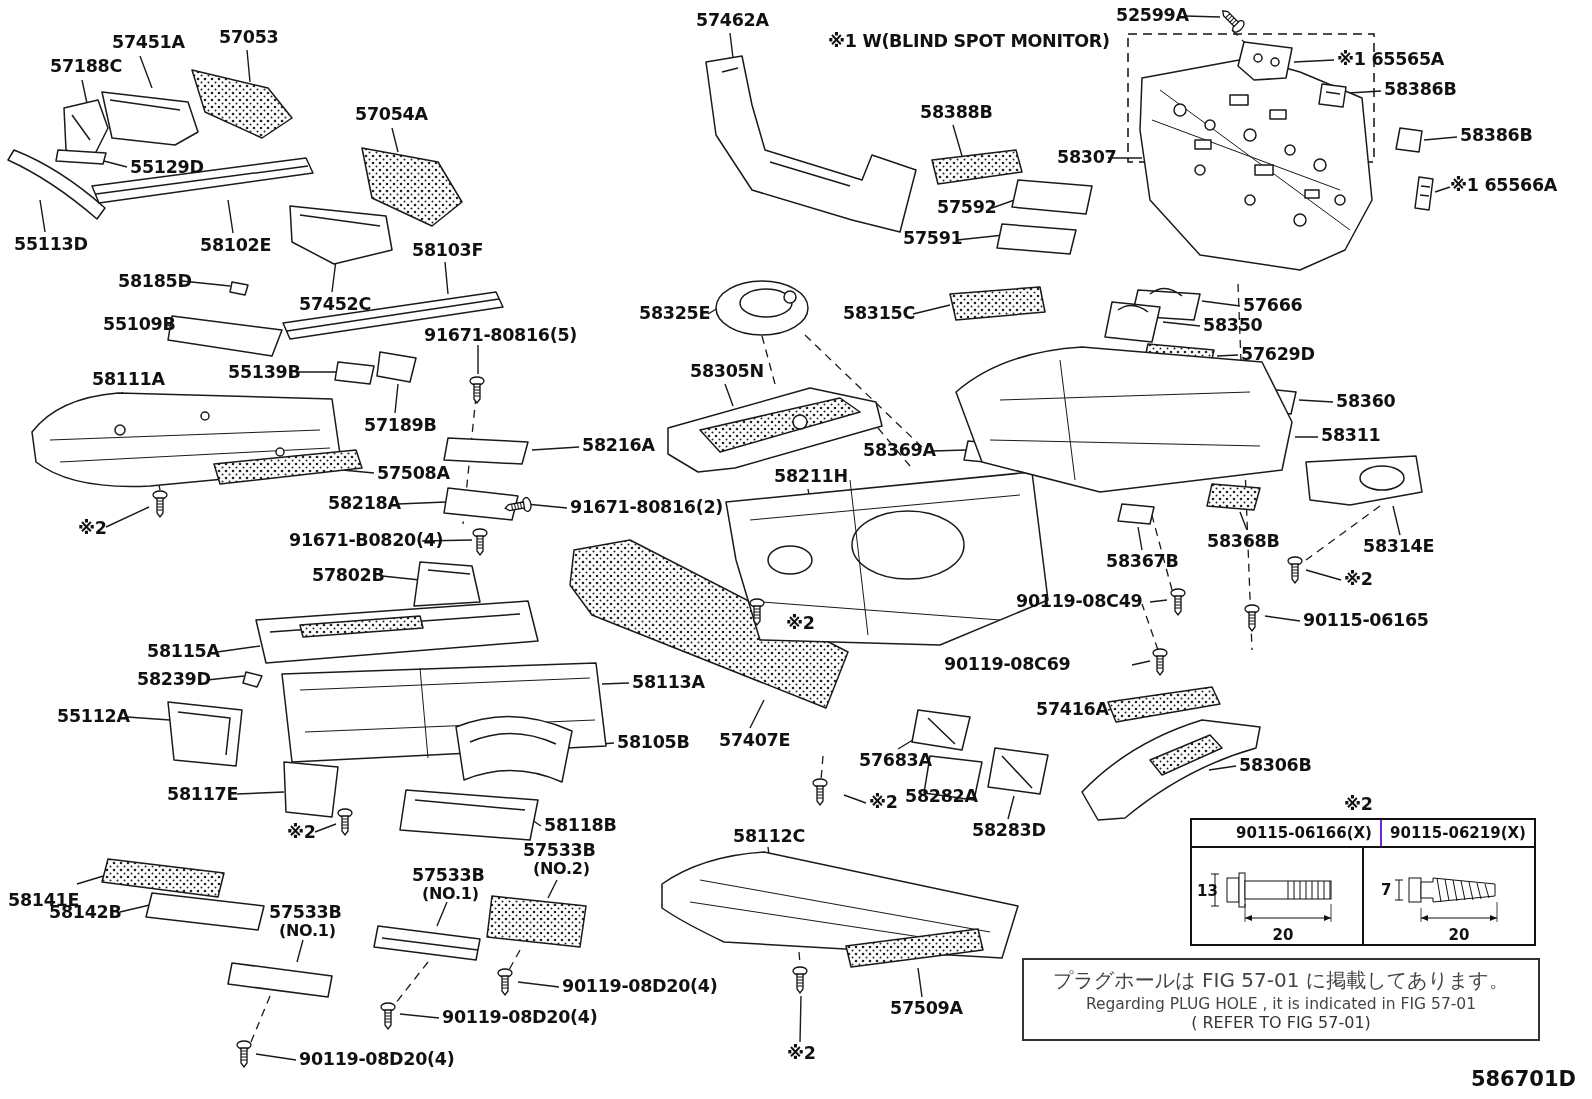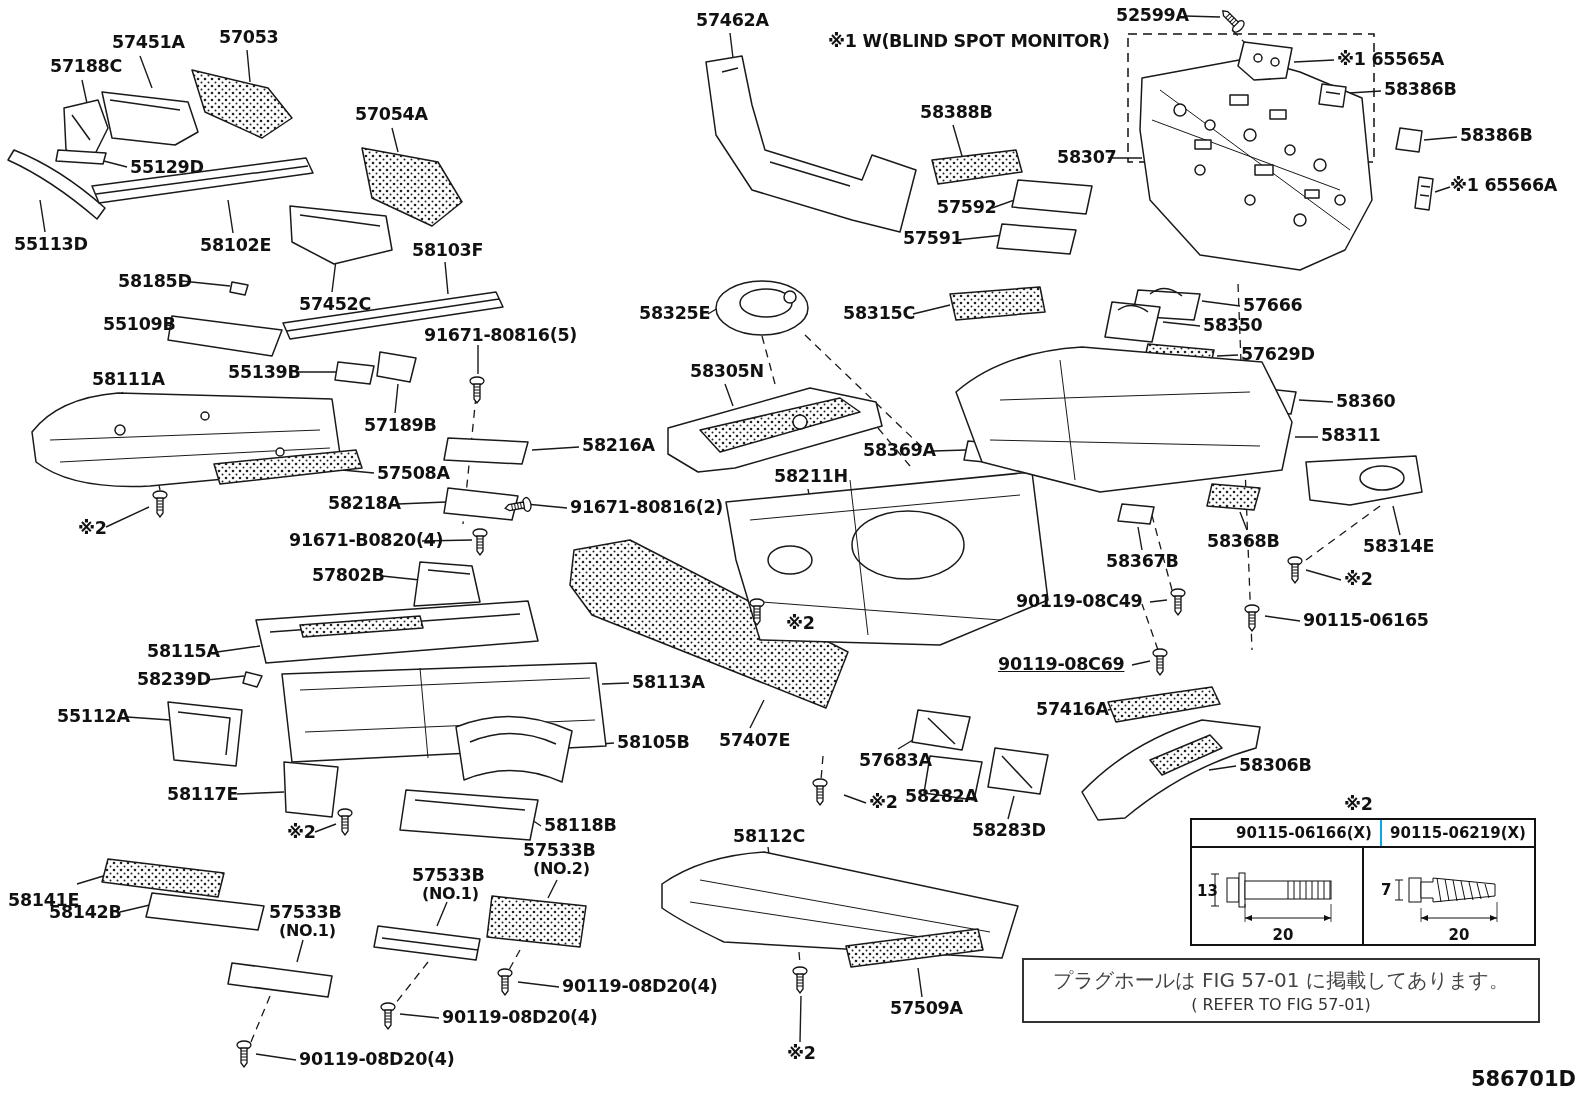--- a/index.html
+++ b/index.html
@@ -5,21 +5,21 @@
   html,body{margin:0;padding:0;background:#f4f4f4;}
   #stage{position:relative;width:1592px;height:1099px;background:#fff;overflow:hidden;
          font-family:"DejaVu Sans",sans-serif;color:#111;}
   svg.art{position:absolute;left:0;top:0;}
   .plabel{position:absolute;font-family:"DejaVu Sans",sans-serif;font-weight:bold;
           font-size:17.5px;line-height:1.1;white-space:nowrap;letter-spacing:-0.3px;color:#111;}
   .plabel .sub{font-size:16px;padding-left:10px;}
   .spec-table{position:absolute;left:1190px;top:818px;width:342px;border:2px solid #111;background:#fff;}
   .spec-head{display:flex;border-bottom:2px solid #111;}
   .spec-head .spec-cell{flex:1;text-align:center;font-weight:bold;font-size:15px;padding:4px 0;}
-  .spec-head .spec-cell:first-child{border-right:2px solid #0ea5e9;padding-left:36px;}
+  .spec-head .spec-cell:first-child{border-right:2px solid #6d28d9;padding-left:36px;}
   .spec-body{display:flex;}
   .spec-body .spec-cell{flex:1;display:flex;justify-content:center;align-items:center;}
   .spec-body .spec-cell:first-child{border-right:2px solid #111;}
   .dim{font-family:"DejaVu Sans",sans-serif;font-weight:bold;font-size:15px;fill:#111;}
   .plug-note{position:absolute;left:1022px;top:958px;width:506px;border:2px solid #333;
              background:#fff;text-align:center;padding:7px 4px;color:#444;}
   .plug-note .jp{font-size:20px;margin-bottom:1px;}
   .plug-note .en{font-size:15.5px;}
   .plug-note .ref{font-size:16px;font-weight:normal;color:#333;}
   .fig-code{position:absolute;right:16px;bottom:8px;font-weight:bold;font-size:21px;color:#111;}
@@ -485,21 +485,21 @@
       
     </div>
       <div class="plabel" style="left: 1016px; top: 592px;">
       <span>90119-08C49</span>
       
     </div>
       <div class="plabel" style="left: 1303px; top: 611px;">
       <span>90115-06165</span>
       
     </div>
-      <div class="plabel" style="left: 998px; top: 655px; text-decoration: underline;">
+      <div class="plabel" style="left: 944px; top: 655px;">
       <span>90119-08C69</span>
       
     </div>
       <div class="plabel" style="left: 1036px; top: 700px;">
       <span>57416A</span>
       
     </div>
       <div class="plabel" style="left: 1239px; top: 756px;">
       <span>58306B</span>
       
@@ -557,17 +557,18 @@
           <path d="M56,70 h76" stroke="#111" fill="none"></path>
           <path d="M56,70 l7,-3 v6 Z M132,70 l-7,-3 v6 Z" fill="#111"></path>
           <text x="94" y="92" class="dim" text-anchor="middle">20</text>
         </svg>
       </div>
     </div>
   </div>
 
   <div class="plug-note">
     <div class="jp">プラグホールは FIG 57-01 に掲載してあります。</div>
+    <div class="en">Regarding PLUG HOLE , it is indicated in FIG 57-01</div>
     <div class="ref">( REFER TO FIG 57-01)</div>
   </div>
 
   <div class="fig-code">586701D</div>
 </div>
 
 </body></html>

